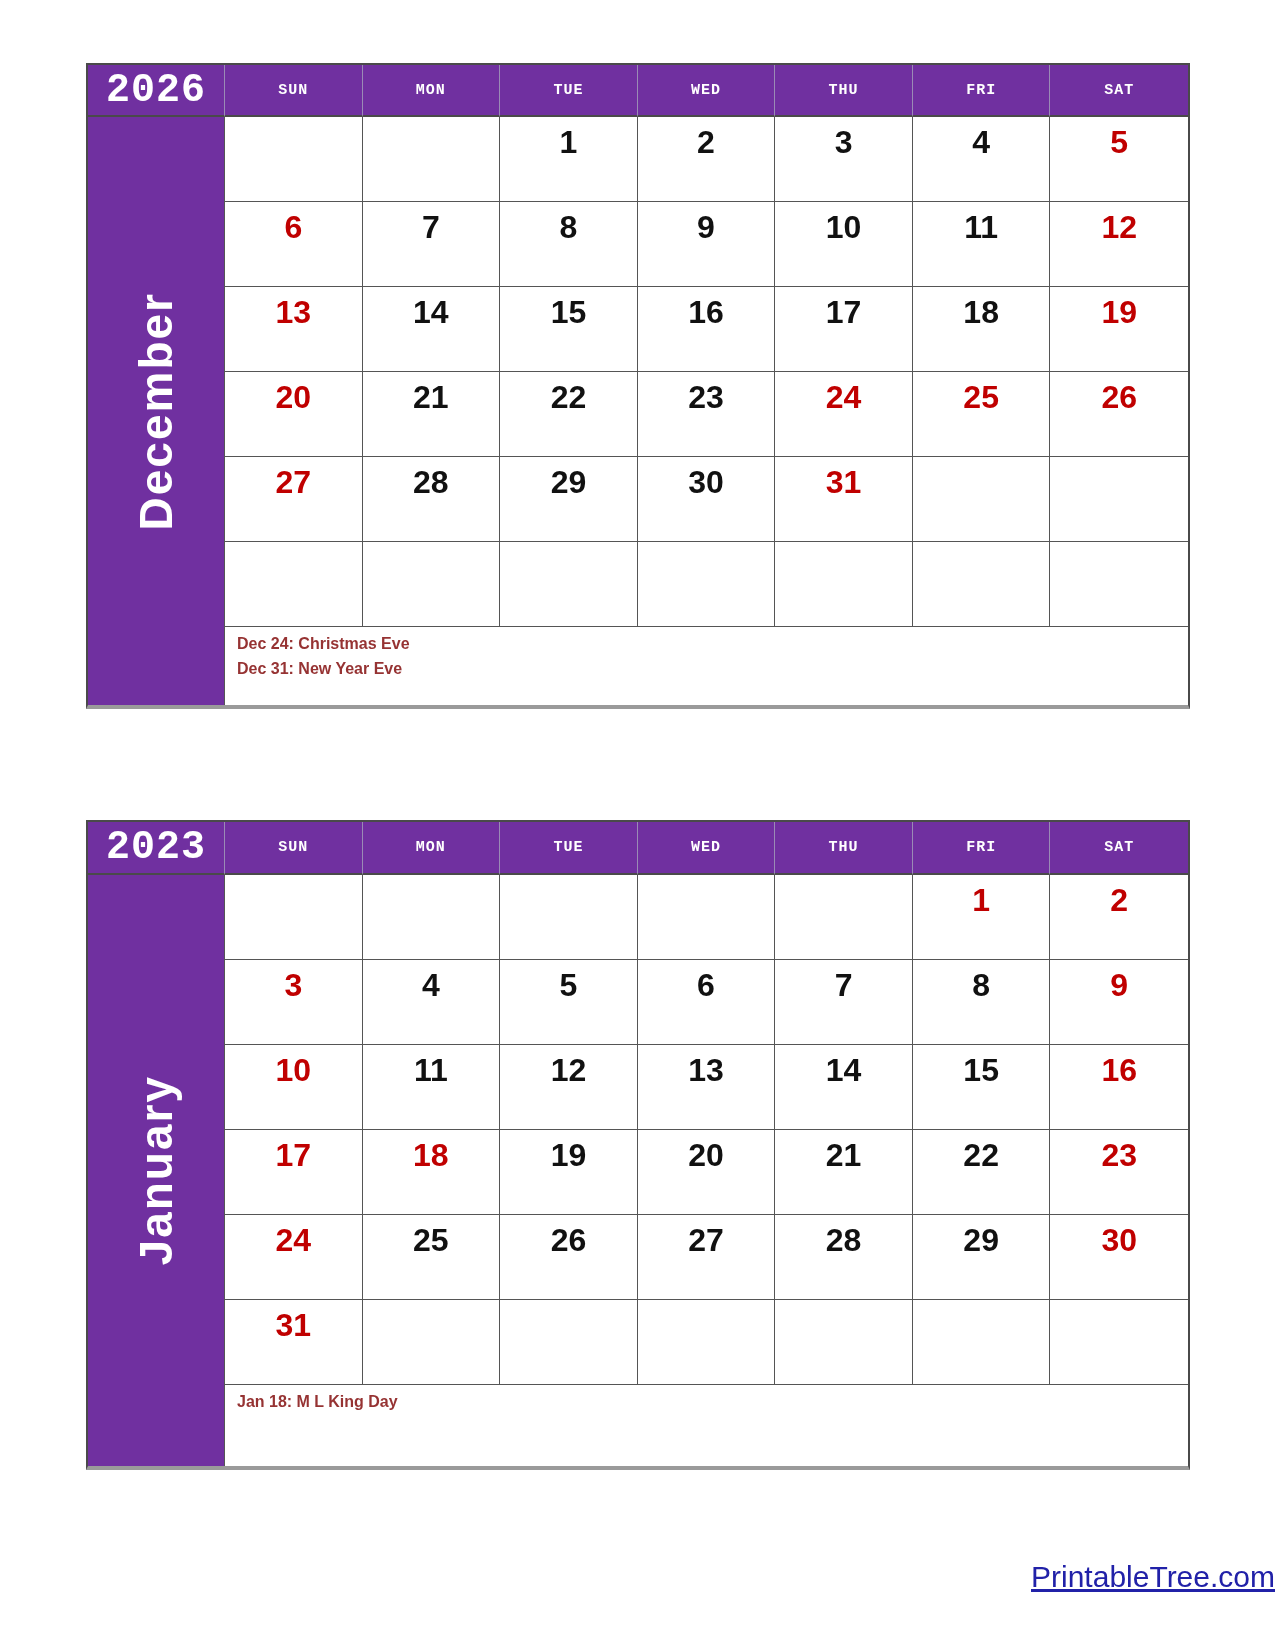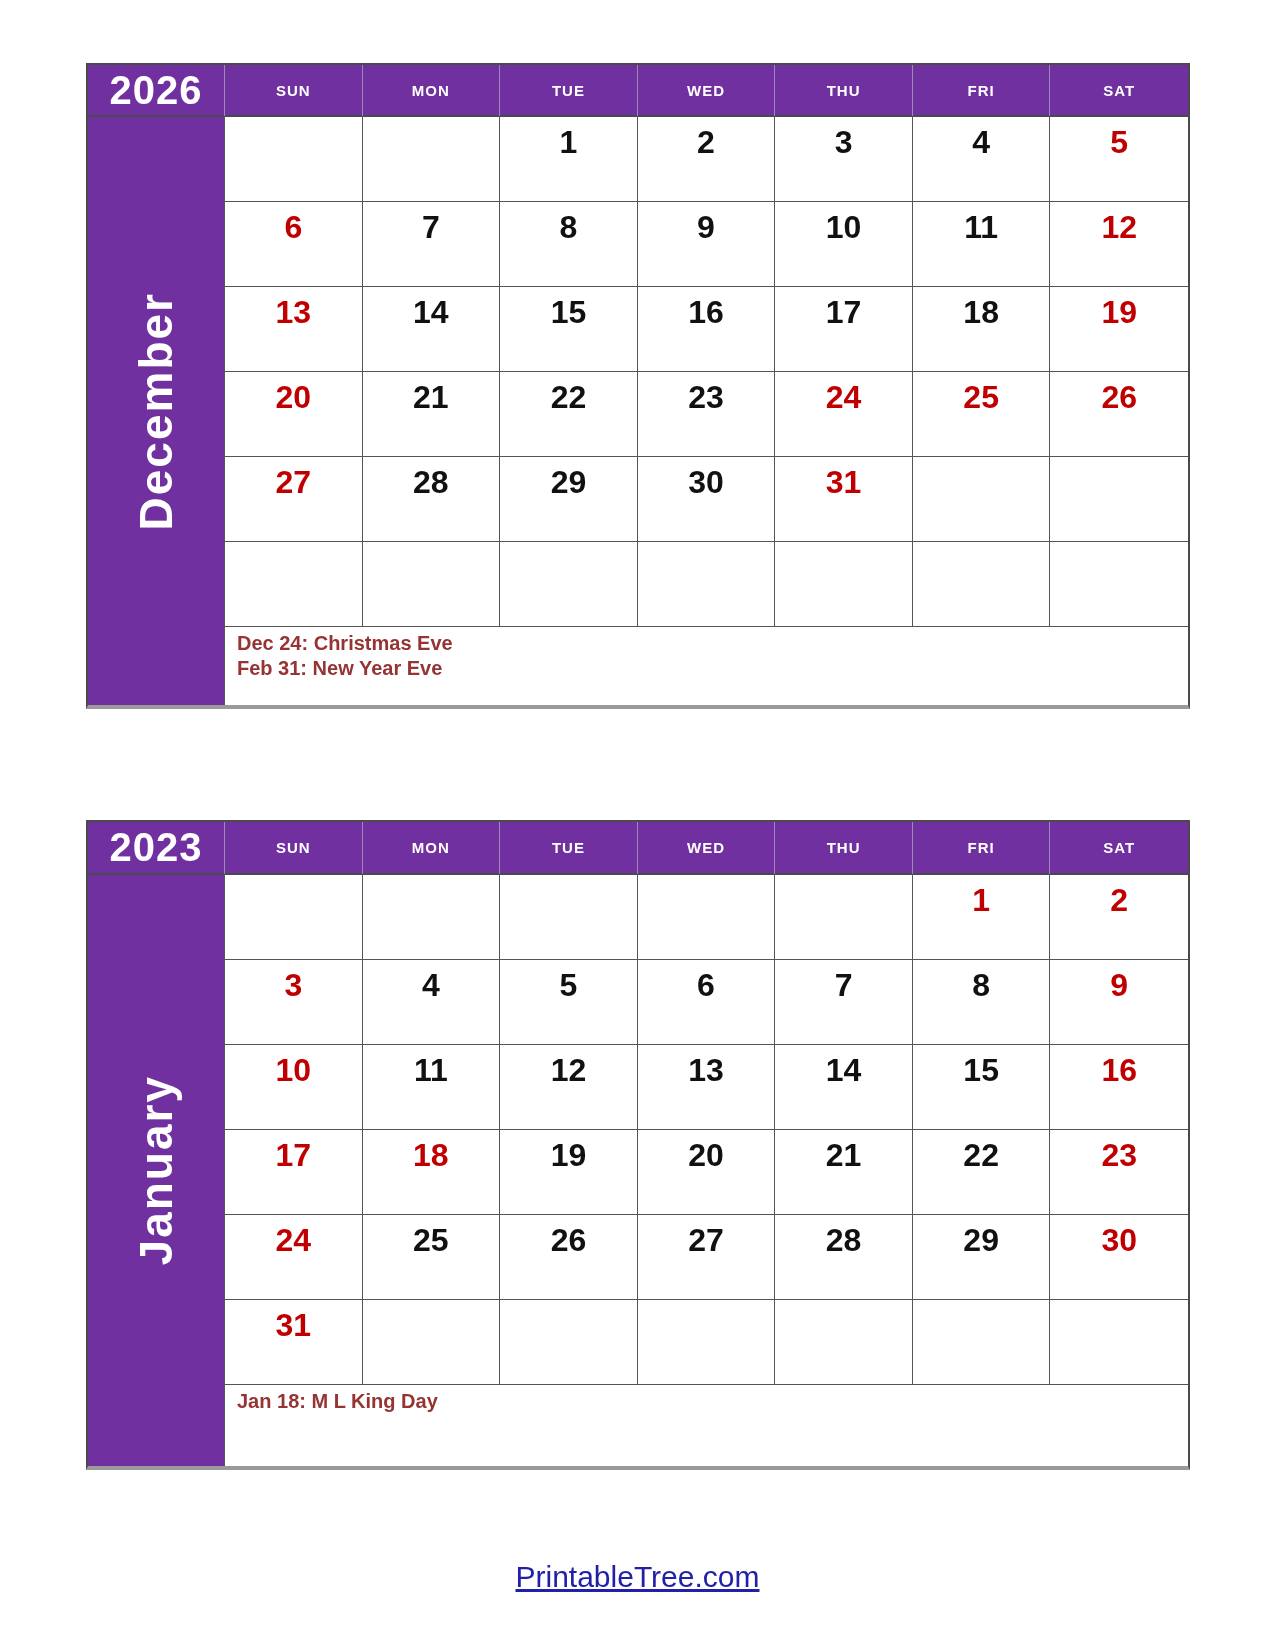--- a/index.html
+++ b/index.html
@@ -23,20 +23,21 @@
   #month-december { top: 63px;  grid-template-rows: 52px repeat(6, 85px) 78px; }
   #month-january  { top: 820px; grid-template-rows: 53px repeat(6, 85px) 81px; }
 
   .hcell {
     background: #7030A0;
     color: #ffffff;
     font-weight: bold;
     display: flex; align-items: center; justify-content: center;
     border-right: 1px solid #9a8bb5;
     border-bottom: 2px solid #4a4a4a;
+    font-family: Liberation Mono, monospace;
   }
   .hcell.last-col { border-right: none; }
   .year-cell  { font-size: 40px; letter-spacing: 1px; }
   .dayname    { font-size: 15px; letter-spacing: 1px; }
 
   .sidebar {
     grid-column: 1;
     grid-row: 2 / span 7;
     background: #7030A0;
     display: flex; align-items: center; justify-content: center;
@@ -65,30 +66,30 @@
   .holiday-cell {
     grid-column: 2 / -1;
     grid-row: 8;
     padding: 4px 8px 0 12px;
     text-align: left;
     background: #ffffff;
   }
   .holiday-line {
     color: #963333;
     font-weight: bold;
-    font-size: 20px;
+    font-size: 16px;
     line-height: 25px;
   }
 
   .footer {
     position: absolute;
     top: 1560px;
     left: 0;
     width: 100%;
-    text-align: center;
+    text-align: right;
   }
   .footer a {
     color: #2121a8;
     font-size: 30px;
     text-decoration: underline;
     font-weight: normal;
   }
 </style>
 </head>
 <body>
@@ -100,21 +101,21 @@
   <div class="hcell dayname">TUE</div>
   <div class="hcell dayname">WED</div>
   <div class="hcell dayname">THU</div>
   <div class="hcell dayname">FRI</div>
   <div class="hcell dayname last-col">SAT</div>
   <div class="sidebar">
     <span class="month-name">December</span>
   </div>
   <div class="holiday-cell">
       <div class="holiday-line">Dec 24: Christmas Eve</div>
-      <div class="holiday-line">Feb 31: New Year Eve</div>
+      <div class="holiday-line">Dec 31: New Year Eve</div>
     </div>
 <div class="date-cell"><span class="date-num"></span></div>
     <div class="date-cell"><span class="date-num"></span></div>
     <div class="date-cell"><span class="date-num">1</span></div>
     <div class="date-cell"><span class="date-num">2</span></div>
     <div class="date-cell"><span class="date-num">3</span></div>
     <div class="date-cell"><span class="date-num">4</span></div>
     <div class="date-cell last-col"><span class="date-num red">5</span></div>
     <div class="date-cell"><span class="date-num red">6</span></div>
     <div class="date-cell"><span class="date-num">7</span></div>

